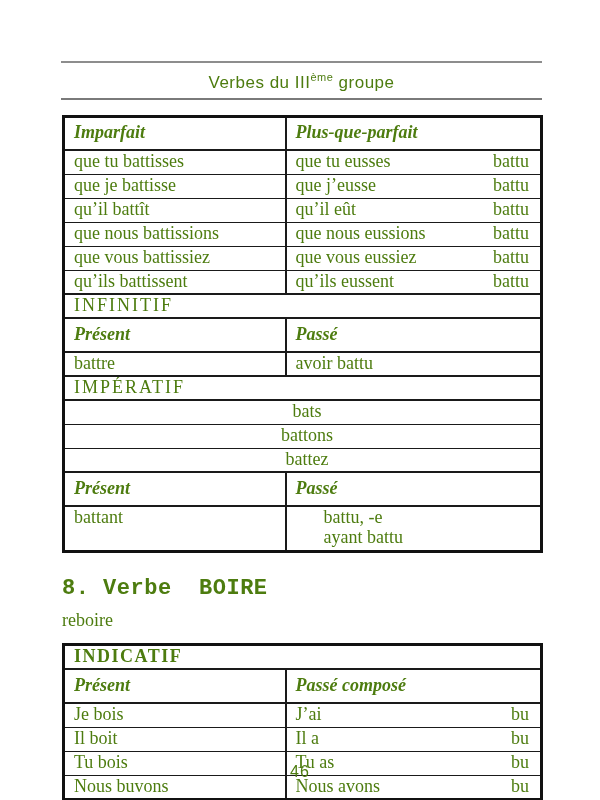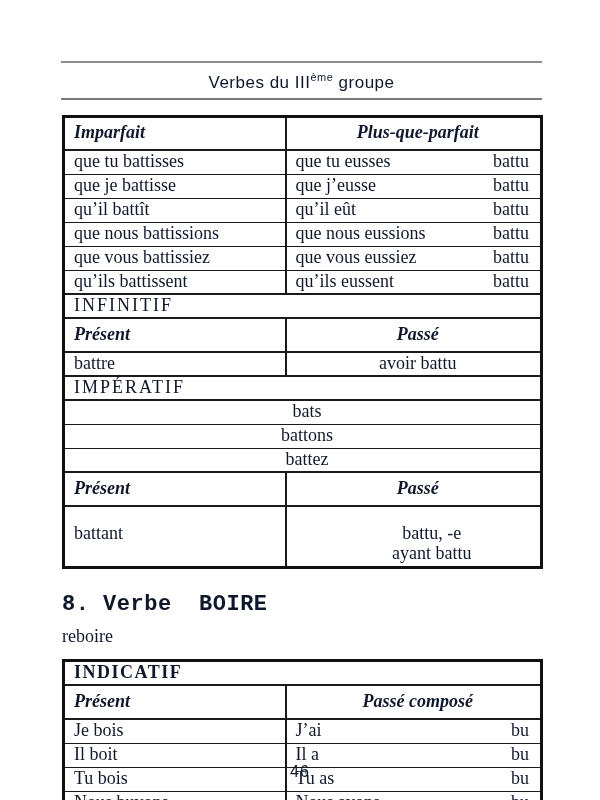--- a/index.html
+++ b/index.html
@@ -2,21 +2,21 @@
 <html><head>
 <meta charset="utf-8">
 <style>
   * { margin: 0; padding: 0; box-sizing: border-box; }
   html, body { background: #e8e8e8; }
   .page {
     position: relative;
     width: 600px;
     height: 800px;
     background: #ffffff;
-    color: #0f172a;
+    color: #4d7c0f;
     font-family: "Liberation Serif", serif;
     overflow: hidden;
   }
   
   .running-head {
     margin: 61px 58px 0 61px;
     border-top: 2px solid #8d8d8d;
     border-bottom: 2px solid #7a7a7a;
     text-align: center;
     padding: 4px 0 5px 0;
@@ -41,37 +41,37 @@
     border-bottom: 1.5px solid #1a1a1a;
     height: 24px;
     vertical-align: middle;
     padding: 0 0 1px 9px;
     line-height: 21px;
     overflow: hidden;
     white-space: nowrap;
   }
   tr.tb td { border-bottom-width: 2.5px; }
   tr.last td { border-bottom: none; }
-  td.vline { border-left: 2px solid #1a1a1a; text-align: center; }
+  td.vline { border-left: 2px solid #1a1a1a; }
   tr.hdr td { height: 34px; }
   .colhdr { font-weight: bold; font-style: italic; }
   td.section {
     text-align: left;
     letter-spacing: 2px;
     padding: 0 0 1px 0;
   }
   td.section.bold { font-weight: bold; letter-spacing: 1.5px; }
   td.centerform { text-align: center; padding: 0 0 1px 0; }
   .pair {
     display: flex;
     justify-content: space-between;
     align-items: baseline;
     padding-right: 11px;
   }
-  tr.tall td { height: 42px; padding-top: 16px; padding-bottom: 3px; vertical-align: top; white-space: normal; }
+  tr.tall td { height: 42px; padding-top: 0; padding-bottom: 3px; vertical-align: top; white-space: normal; }
   tr.tall td div { line-height: 20px; margin-left: 28px; }
   
   .verb-heading {
     margin: 23px 0 0 62px;
     font-family: Liberation Mono, monospace;
     font-weight: bold;
     font-size: 22px;
     letter-spacing: 0.5px;
     white-space: pre;
   }

